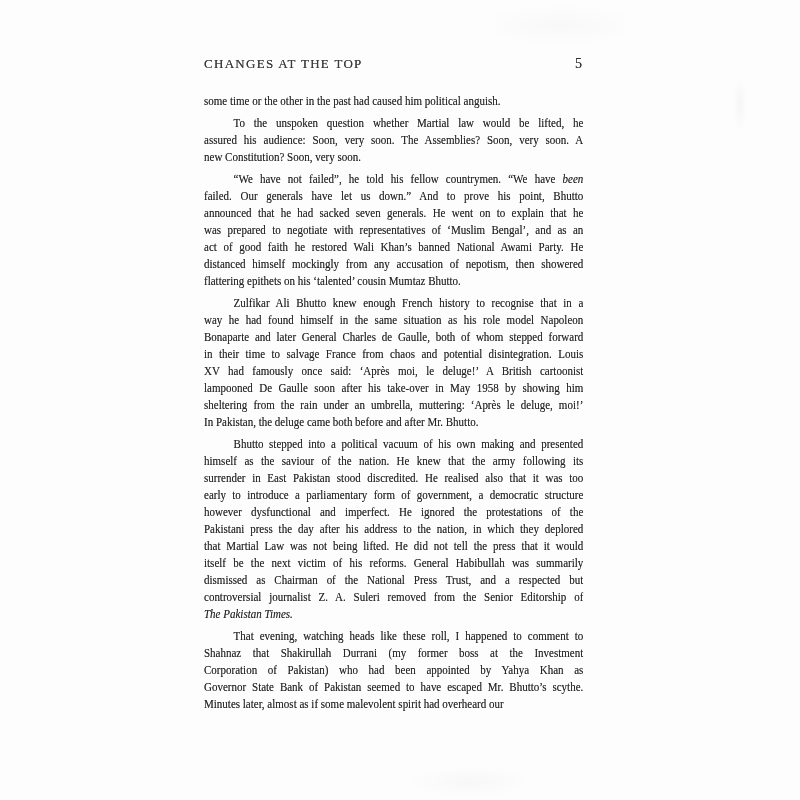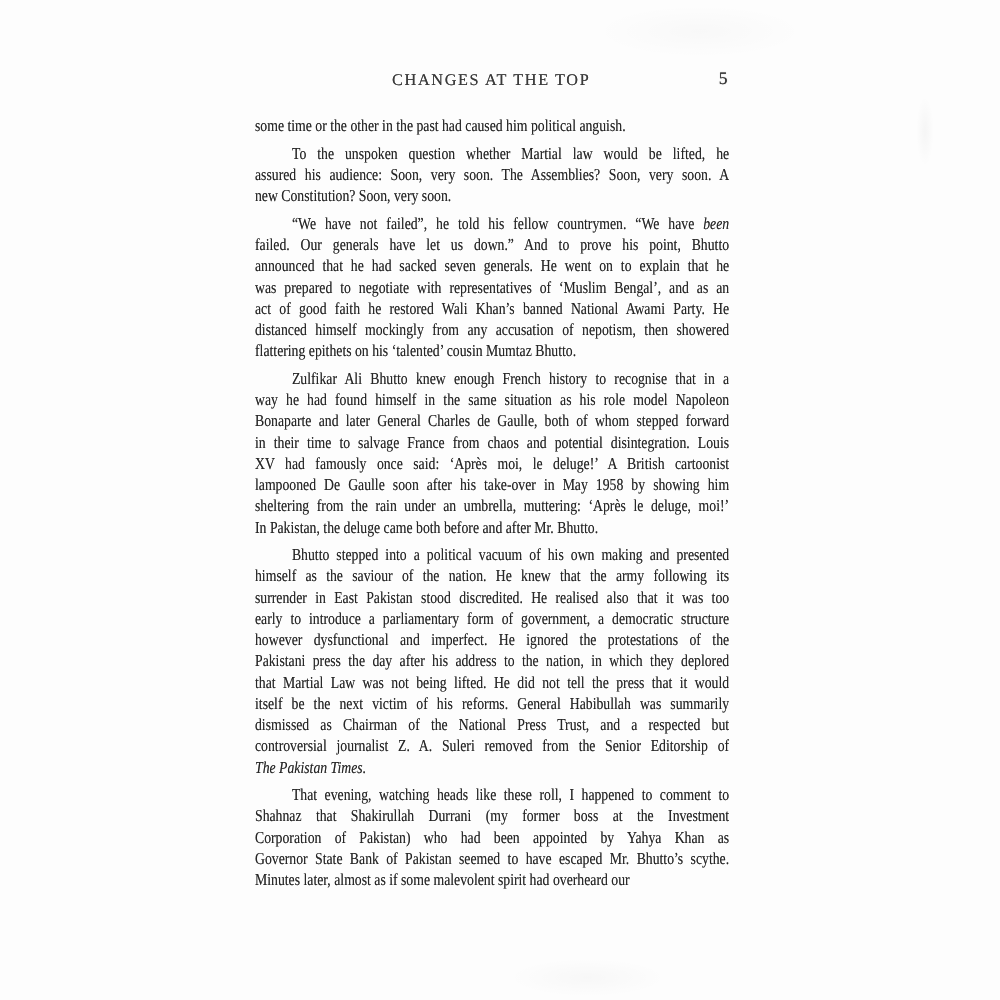--- a/index.html
+++ b/index.html
@@ -24,21 +24,20 @@
   }
   .running-header {
     position: absolute;
     left: 204px;
     top: 56px;
     width: 378px;
     height: 18px;
   }
   .chapter-title {
     display: block;
-    text-align: center;
     font-size: 13px;
     letter-spacing: 1.3px;
     color: #3b3b3b;
     text-shadow: 0 0 0.5px rgba(40,40,40,0.75);
     white-space: nowrap;
   }
   .page-number {
     position: absolute;
     right: 0;
     top: 0;

